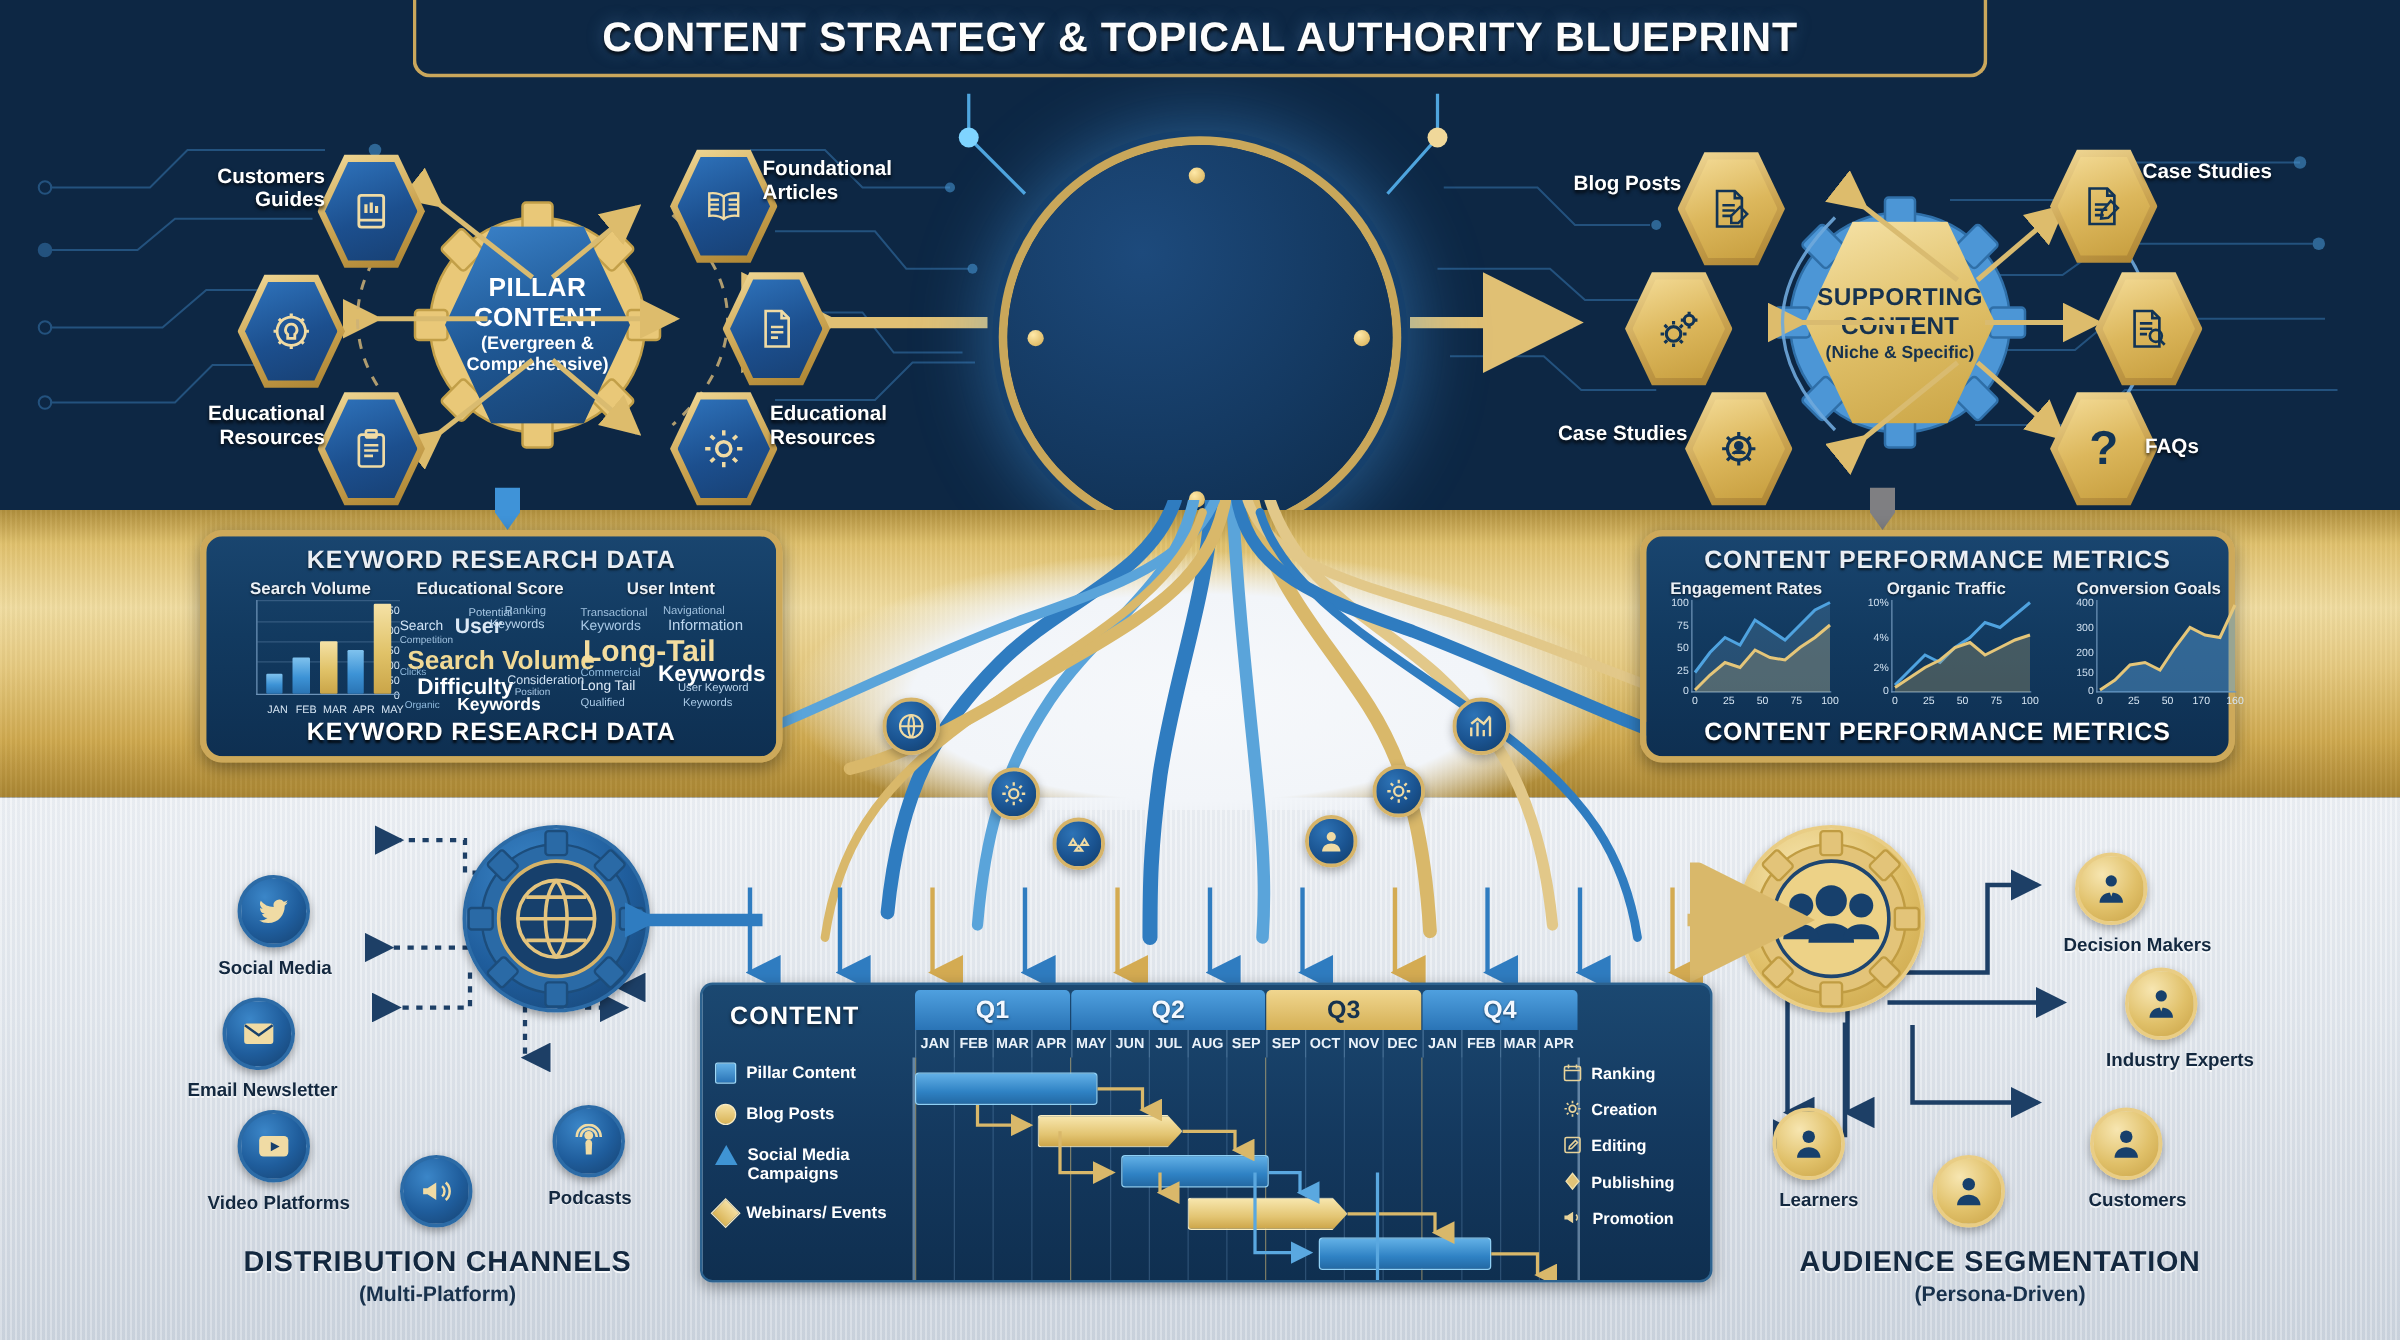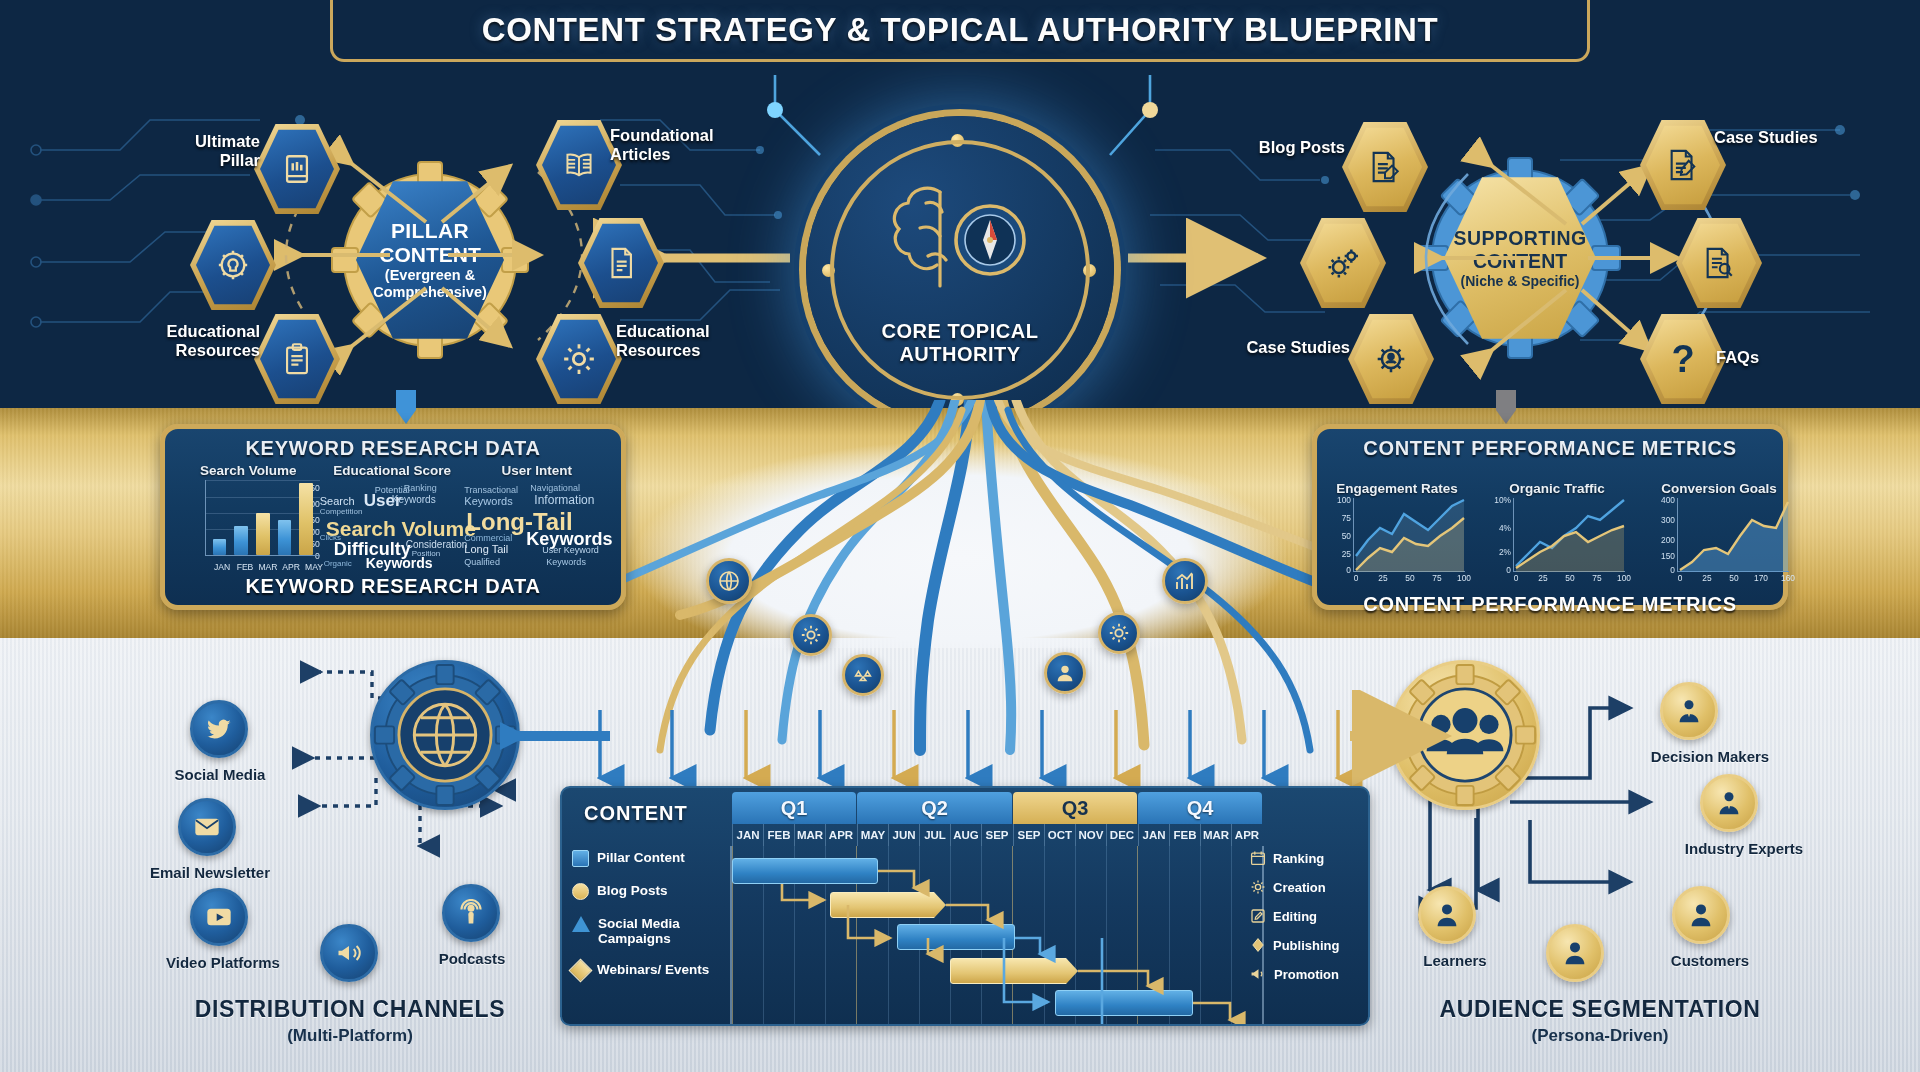--- a/index.html
+++ b/index.html
@@ -337,21 +337,21 @@
   </svg>
 
   <div class="hex-ring" style="left:254px;top:122px;width:86px;height:94px;"></div>
   <div class="hex hex-blue" style="left:260px;top:128px;width:74px;height:82px;">
     <svg width="34" height="34" viewBox="0 0 24 24" fill="none" stroke="#f0dba4" stroke-width="1.6">
       <rect x="5" y="3" width="14" height="18" rx="1.5"></rect>
         <path d="M5 17h14"></path>
       <path d="M9 8v5M12 7v6M15 9v4" stroke-width="1.8"></path>
     </svg>
   </div>
-  <div class="node-label left" style="left:150px;top:132px;width:110px;">Ultimate Pillar</div>
+  <div class="node-label left" style="left:150px;top:132px;width:110px;">Customers Guides</div>
 
   <div class="hex-ring" style="left:536px;top:118px;width:86px;height:94px;"></div>
   <div class="hex hex-blue" style="left:542px;top:124px;width:74px;height:82px;">
     <svg width="36" height="32" viewBox="0 0 28 22" fill="none" stroke="#f0dba4" stroke-width="1.5">
       <path d="M14 5c-2.5-2-6-2.4-9-2v14c3-.4 6.5 0 9 2 2.5-2 6-2.4 9-2V3c-3-.4-6.5 0-9 2z"></path>
       <path d="M14 5v14M5 7h6M5 10h6M5 13h6M17 7h6M17 10h6M17 13h6"></path>
     </svg>
   </div>
   <div class="node-label right" style="left:610px;top:126px;width:120px;">Foundational Articles</div>
 
@@ -491,38 +491,20 @@
   <div class="hex hex-gold" style="left:1646px;top:318px;width:74px;height:82px;font-size:38px;font-weight:bold;">
     <span>?</span>
   </div>
   <div class="node-label right" style="left:1716px;top:348px;width:100px;">FAQs</div>
 
   <div class="core-outer">
     <div class="core-bolt" style="left:145px;top:18px;"></div>
     <div class="core-bolt" style="left:145px;top:277px;"></div>
     <div class="core-bolt" style="left:16px;top:148px;"></div>
     <div class="core-bolt" style="left:277px;top:148px;"></div>
-    <div class="core-inner">
-      <svg width="172" height="128" viewBox="0 0 172 128" style="position:absolute;top:26px;left:44px">
-        <g fill="none" stroke="#dcb96a" stroke-width="3.2" stroke-linecap="round">
-          <path d="M62 22c-12-8-30-3-32 11-13 2-18 17-9 26-8 9-2 24 10 25 2 13 18 19 28 11"></path>
-          <path d="M48 33c8-2 14 2 16 9M42 58c9-3 16 1 20 8M50 86c7-4 14-2 18 4"></path>
-          <path d="M62 22v94"></path>
-        </g>
-        <circle cx="112" cy="70" r="34" fill="#1b4a7c" stroke="#dcb96a" stroke-width="3.6"></circle>
-        <circle cx="112" cy="70" r="25" fill="#0f3256" stroke="#a8c9e8" stroke-width="1.6"></circle>
-        <path d="M112 50 L119 70 L112 90 L105 70 Z" fill="#e8e8e8"></path>
-        <path d="M112 50 L119 70 L112 70 Z" fill="#d94b3a"></path>
-        <circle cx="112" cy="70" r="3" fill="#dcb96a"></circle>
-      </svg>
-      <div class="core-label">
-        <div>CORE TOPICAL</div>
-        <div>AUTHORITY</div>
-      </div>
-    </div>
   </div>
 
   <div class="band-gold"></div>
   <div class="band-bottom"></div>
   <div class="root-white"></div>
 
   <svg style="position:absolute;left:520px;top:400px;width:900px;height:360px;pointer-events:none">
     <g fill="none" stroke-linecap="round">
       <path d="M420 0 C400 60 330 80 280 130 C230 180 200 230 190 330" stroke="#2f7cc0" stroke-width="11"></path>
       <path d="M435 0 C420 70 360 100 320 160 C280 220 268 270 262 340" stroke="#5aa4da" stroke-width="9"></path>
@@ -676,21 +658,21 @@
 
     <div class="panel-footer" style="margin-top:0px">KEYWORD RESEARCH DATA</div>
   </div>
 
   <svg style="position:absolute;left:1490px;top:390px;width:40px;height:40px;">
     <path d="M6 0 H26 L26 20 L16 34 L6 20 Z" fill="#7f7f82"></path>
   </svg>
   <div class="panel" style="left:1312px;top:424px;width:476px;height:186px;">
     <div class="panel-title">CONTENT PERFORMANCE METRICS</div>
 
-    <div class="mini-row" style="margin-top:21px;height:112px;gap:24px;">
+    <div class="mini-row" style="margin-top:3px;height:112px;gap:24px;">
 
       <div class="mini" style="width:148px;">
         <h4>Engagement Rates</h4>
         <div class="lchart" style="margin-left:24px;width:112px;height:74px;border-left:1px solid #6d93b8;border-bottom:1px solid #6d93b8;">
           <div class="ylab" style="top:2px;">100</div>
           <div class="ylab" style="top:20px;">75</div>
           <div class="ylab" style="top:38px;">50</div>
           <div class="ylab" style="top:56px;">25</div>
           <div class="ylab" style="top:72px;">0</div>
           <svg width="112" height="74" viewBox="0 0 112 74" style="position:absolute;left:0;top:0">

